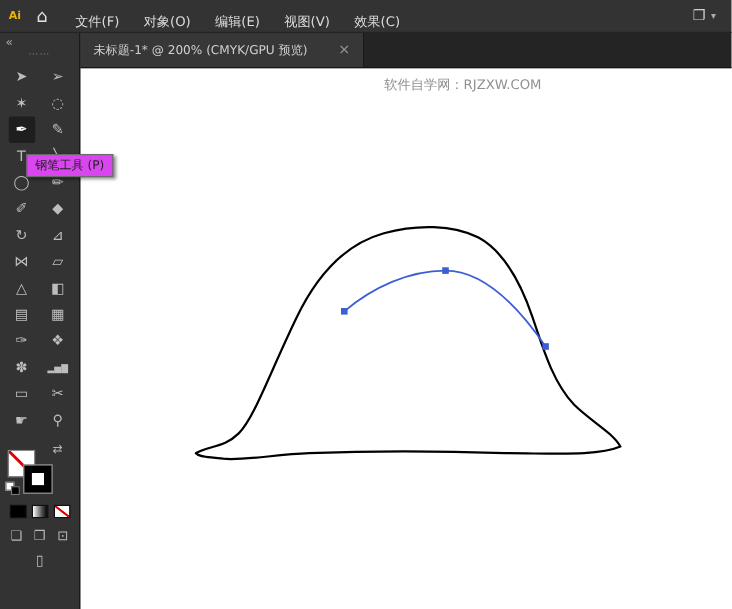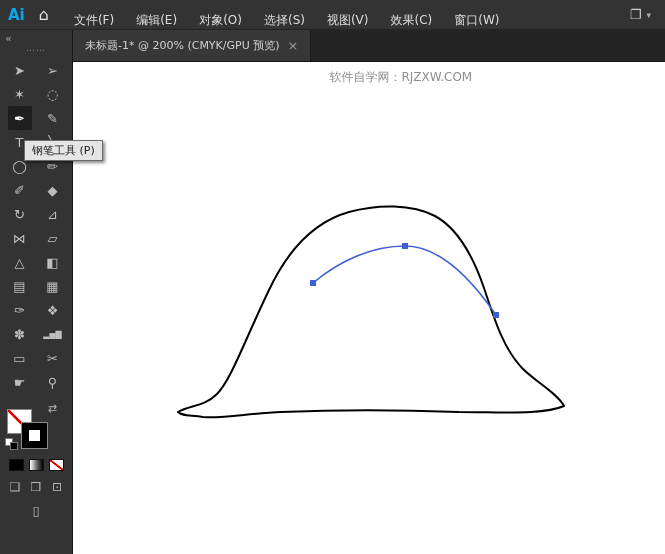--- a/index.html
+++ b/index.html
@@ -3,31 +3,31 @@
 <meta charset="utf-8">
 <style>
   * { margin:0; padding:0; box-sizing:border-box; }
   html,body { width:665px; height:554px; overflow:hidden; background:#fff;
     font-family:"DejaVu Sans", sans-serif; }
 
   
   .menubar { position:absolute; top:0; left:0; width:665px; height:30px;
     background:#333333; border-bottom:1px solid #232323;
     display:flex; align-items:center; color:#dcdcdc; font-size:12px; z-index:10; }
-  .logo { color:#0ea5e9; font-weight:bold; font-size:15px; padding:0 10px 0 8px; }
+  .logo { color:#eab308; font-weight:bold; font-size:10px; padding:0 10px 0 8px; }
   .home-icon { color:#e2e2e2; font-size:16px; padding:0 14px 0 4px; }
   .menu-item { padding:0 11px; line-height:30px; cursor:default; white-space:nowrap;margin-top:11px; }
   .workspace { margin-left:auto; display:flex; align-items:center; gap:5px; padding-right:14px; color:#cfcfcf; }
   .ws-icon { font-size:13px; }
   .ws-caret { font-size:9px; color:#aaa; }
 
   
   .tabbar { position:absolute; top:30px; left:73px; width:592px; height:32px;
     background:#242424; display:flex; align-items:stretch; border-bottom:1px solid #151515; z-index:5; }
-  .doc-tab { background:#373737; display:flex; align-items:center; gap:8px;
+  .doc-tab { background:#373737; display:flex; align-items:center; gap:28px;
     padding:0 12px; font-size:11px; color:#cfcfcf; border-right:1px solid #1a1a1a; }
   .tab-close { color:#9a9a9a; font-size:13px; line-height:1; }
   .watermark { display:flex; align-items:center; padding-left:18px; color:#8f8f8f; font-size:12px;margin-top:47px; }
 
   
   .toolbar { position:absolute; top:30px; left:0; width:73px; height:524px;
     background:#333333; border-right:1px solid #161616;
     display:flex; flex-direction:column; align-items:center; z-index:6; }
   .collapse { align-self:flex-start; color:#a8a8a8; font-size:11px; padding:2px 5px 0 5px; }
   .drag-dots { color:#7a7a7a; font-size:9px; letter-spacing:1px; line-height:9px; margin:1px 0 3px 0; }
@@ -57,37 +57,35 @@
 
   .drawmodes { display:flex; gap:4px; margin-top:9px; color:#b8b8b8; font-size:12px; }
   .drawmode { width:17px; text-align:center; }
   .screen-mode { margin-top:9px; color:#b8b8b8; font-size:13px; }
 
   
   .canvas { position:absolute; left:73px; top:62px; width:592px; height:492px; background:#ffffff; }
   .canvas svg { display:block; }
 
   
-  .tooltip { position:absolute; left:24px; top:140px; background:#e5e5e5;
+  .tooltip { position:absolute; left:24px; top:140px; background:#d946ef;
     border:1px solid #6a6a6a; padding:2px 7px; font-size:11px; color:#222;
     box-shadow:2px 2px 3px rgba(0,0,0,.45); z-index:40; white-space:nowrap;text-align:right; }
 </style>
 </head>
 <body>
 
 <div class="menubar">
   <span class="logo">Ai</span>
   <span class="home-icon">⌂</span>
   <span class="menu-item">文件(F)</span>
+  <span class="menu-item">对象(O)</span>
   <span class="menu-item">编辑(E)</span>
-  <span class="menu-item">对象(O)</span>
-  <span class="menu-item">选择(S)</span>
   <span class="menu-item">视图(V)</span>
   <span class="menu-item">效果(C)</span>
-  <span class="menu-item">窗口(W)</span>
   <span class="workspace">
     <span class="ws-icon">❐</span>
     <span class="ws-caret">▾</span>
   </span>
 </div>
 
 <div class="tabbar">
   <div class="doc-tab">
     <span>未标题-1* @ 200% (CMYK/GPU 预览)</span>
     <span class="tab-close">×</span>

